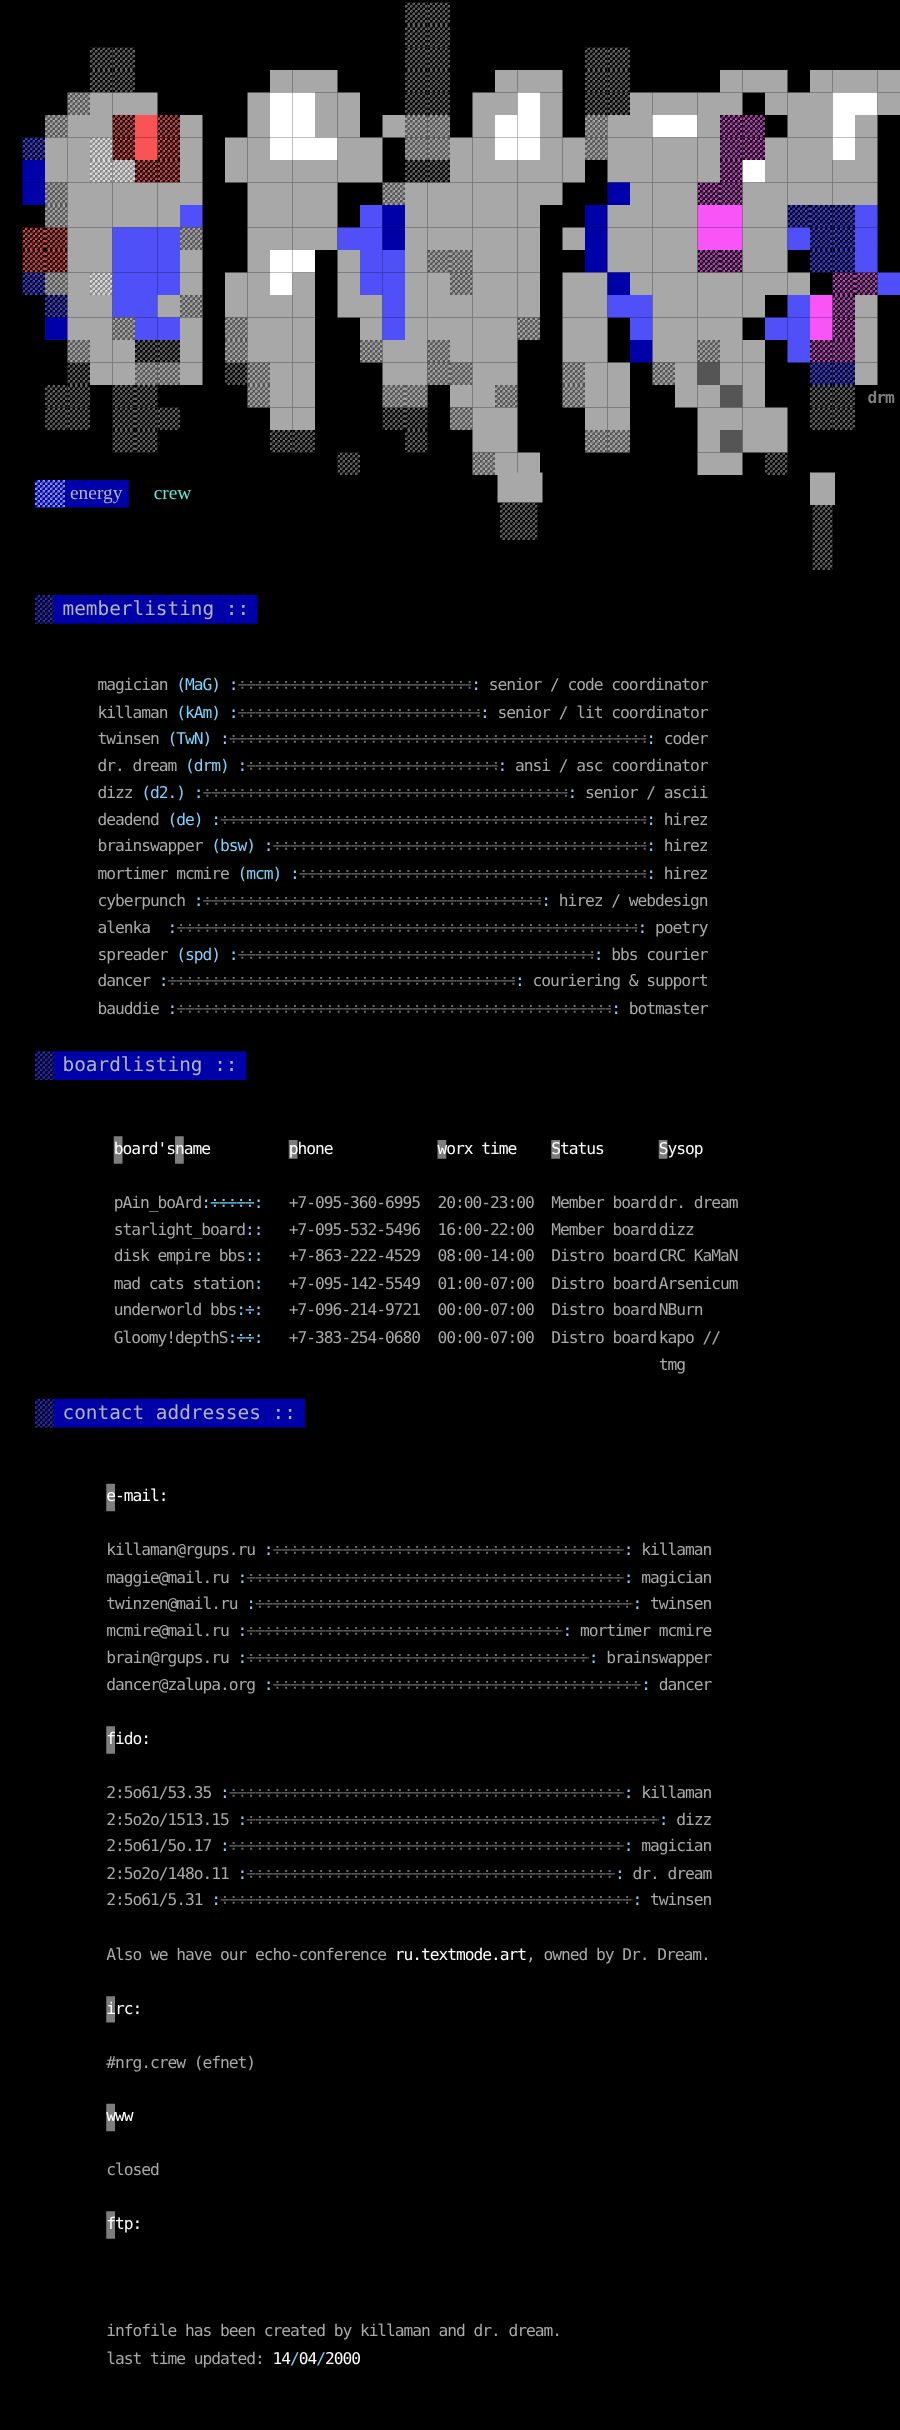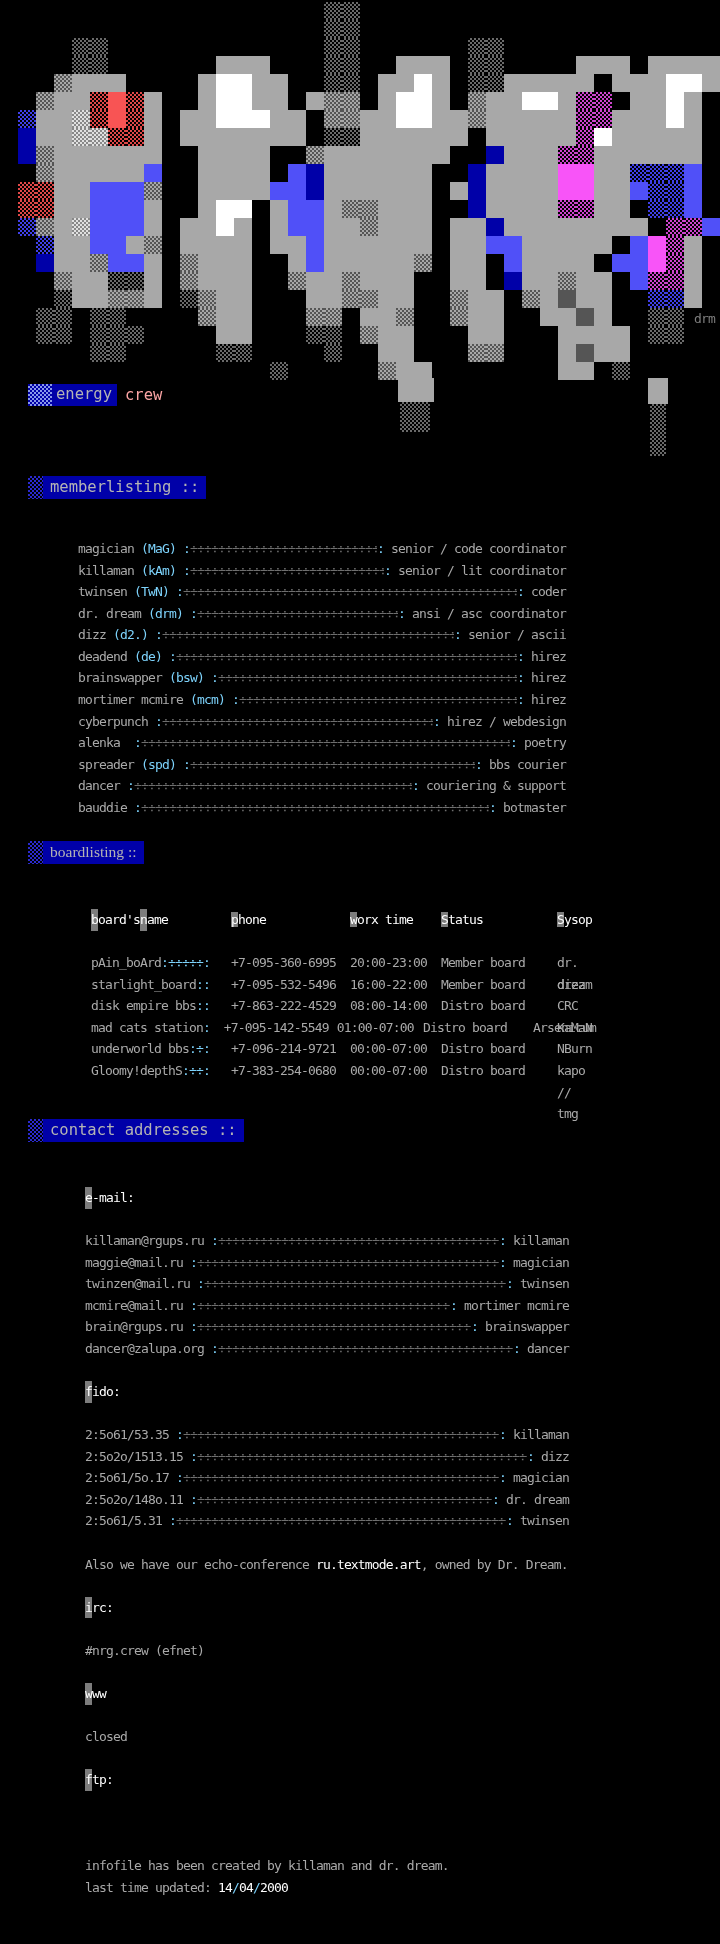--- a/index.html
+++ b/index.html
@@ -13,54 +13,54 @@
   .s-t{color:#a9a9a9;}
   .s-d{color:#7dd3fc;}
   .s-w{color:#fefefe;}
   .s-h{background:#7d7d7d;color:#fff;}
   .s-f{flex:1 1 0;min-width:0;overflow:hidden;color:#6e6e6e;}
   
   .trow{display:flex;height:21.57px;line-height:21.57px;}
   .c0{width:140px;display:flex;}
   .c1{width:119px;}
   .c2{width:91px;}
-  .c3{width:116px;}
+  .c3{width:86px;}
   .c4{flex:1;}
   
   .sechdr{position:absolute;display:flex;height:23px;font-size:15.5px;letter-spacing:0;}
   .sechdr .lbl{background:#0000a8;color:#b4b4b4;padding:1px 7px 2px 7px;line-height:20px;text-align:center;}
   .dith{width:15px;height:23px;}
   .chk{background-image:
         linear-gradient(45deg,var(--c) 25%,transparent 25%,transparent 75%,var(--c) 75%),
         linear-gradient(45deg,var(--c) 25%,transparent 25%,transparent 75%,var(--c) 75%);
        background-size:4px 4px;background-position:0 0,2px 2px;background-color:var(--bg,transparent);}
   .dith-blue{--c:#2a2ad0;}
   .badge{position:absolute;display:flex;height:22px;font-size:15.5px;letter-spacing:0;}
   .badge .bd{width:24px;height:22px;--c:#8898ea;--bg:#0000a8;}
   .badge .lbl{background:#0000a8;color:#b4b4b4;padding:1px 5px 2px 4px;line-height:19px;}
-  .badge .suffix{color:#fca5a5;padding-left:8px;line-height:22px;}
+  .badge .suffix{color:#5eead4;padding-left:20px;line-height:22px;}
   
   #art{position:absolute;top:2px;left:0;font-size:0;}
   .arow{height:18px;white-space:nowrap;}
   .cell{display:inline-block;width:18px;height:18px;vertical-align:top;}
   .p_a{background:#a8a8a8;}
   .p_W{background:#fff;}
   .p_D{background:#555;}
   .p_B{background:#0000a8;}
   .p_b{background:#5050f8;}
   .p_R{background:#f85454;}
   .p_M{background:#f854f8;}
   .p_g{--c:#a8a8a8;--bg:#555;}
   .p_d{--c:#6a6a6a;}
   .p_w{--c:#e0e0e0;--bg:#888;}
   .p_n{--c:#4040e8;}
   .p_r{--c:#e04848;}
   .p_m{--c:#cc44cc;}
   .artbit{position:absolute;}
-  #drm-sig{position:absolute;left:694px;top:311px;color:#7d7d7d;font-size:13px;letter-spacing:-0.83px;}
+  #drm-sig{position:absolute;left:694px;top:311px;color:#7d7d7d;font-size:13px;letter-spacing:-0.83px;font-weight:bold;}
 </style>
 </head>
 <body>
 
 <div class="screen">
 
   <div id="art">
       <div class="arow"><span class="cell"></span><span class="cell"></span><span class="cell"></span><span class="cell"></span><span class="cell"></span><span class="cell"></span><span class="cell"></span><span class="cell"></span><span class="cell"></span><span class="cell"></span><span class="cell"></span><span class="cell"></span><span class="cell"></span><span class="cell"></span><span class="cell"></span><span class="cell"></span><span class="cell"></span><span class="cell"></span><span class="cell p_d chk"></span><span class="cell p_d chk"></span><span class="cell"></span><span class="cell"></span><span class="cell"></span><span class="cell"></span><span class="cell"></span><span class="cell"></span><span class="cell"></span><span class="cell"></span><span class="cell"></span><span class="cell"></span><span class="cell"></span><span class="cell"></span><span class="cell"></span><span class="cell"></span><span class="cell"></span><span class="cell"></span><span class="cell"></span><span class="cell"></span><span class="cell"></span><span class="cell"></span></div>
       <div class="arow"><span class="cell"></span><span class="cell"></span><span class="cell"></span><span class="cell"></span><span class="cell"></span><span class="cell"></span><span class="cell"></span><span class="cell"></span><span class="cell"></span><span class="cell"></span><span class="cell"></span><span class="cell"></span><span class="cell"></span><span class="cell"></span><span class="cell"></span><span class="cell"></span><span class="cell"></span><span class="cell"></span><span class="cell p_d chk"></span><span class="cell p_d chk"></span><span class="cell"></span><span class="cell"></span><span class="cell"></span><span class="cell"></span><span class="cell"></span><span class="cell"></span><span class="cell"></span><span class="cell"></span><span class="cell"></span><span class="cell"></span><span class="cell"></span><span class="cell"></span><span class="cell"></span><span class="cell"></span><span class="cell"></span><span class="cell"></span><span class="cell"></span><span class="cell"></span><span class="cell"></span><span class="cell"></span></div>
       <div class="arow"><span class="cell"></span><span class="cell"></span><span class="cell"></span><span class="cell"></span><span class="cell p_d chk"></span><span class="cell p_d chk"></span><span class="cell"></span><span class="cell"></span><span class="cell"></span><span class="cell"></span><span class="cell"></span><span class="cell"></span><span class="cell"></span><span class="cell"></span><span class="cell"></span><span class="cell"></span><span class="cell"></span><span class="cell"></span><span class="cell p_d chk"></span><span class="cell p_d chk"></span><span class="cell"></span><span class="cell"></span><span class="cell"></span><span class="cell"></span><span class="cell"></span><span class="cell"></span><span class="cell p_d chk"></span><span class="cell p_d chk"></span><span class="cell"></span><span class="cell"></span><span class="cell"></span><span class="cell"></span><span class="cell"></span><span class="cell"></span><span class="cell"></span><span class="cell"></span><span class="cell"></span><span class="cell"></span><span class="cell"></span><span class="cell"></span></div>
@@ -83,21 +83,21 @@
       <div class="arow"><span class="cell"></span><span class="cell"></span><span class="cell"></span><span class="cell"></span><span class="cell"></span><span class="cell p_d chk"></span><span class="cell p_d chk"></span><span class="cell"></span><span class="cell"></span><span class="cell"></span><span class="cell"></span><span class="cell"></span><span class="cell p_d chk"></span><span class="cell p_d chk"></span><span class="cell"></span><span class="cell"></span><span class="cell"></span><span class="cell"></span><span class="cell p_d chk"></span><span class="cell"></span><span class="cell"></span><span class="cell p_a"></span><span class="cell p_a"></span><span class="cell"></span><span class="cell"></span><span class="cell"></span><span class="cell p_g chk"></span><span class="cell p_g chk"></span><span class="cell"></span><span class="cell"></span><span class="cell"></span><span class="cell p_a"></span><span class="cell p_D"></span><span class="cell p_a"></span><span class="cell p_a"></span><span class="cell"></span><span class="cell"></span><span class="cell"></span><span class="cell"></span><span class="cell"></span></div>
       <div class="arow"><span class="cell"></span><span class="cell"></span><span class="cell"></span><span class="cell"></span><span class="cell"></span><span class="cell"></span><span class="cell"></span><span class="cell"></span><span class="cell"></span><span class="cell"></span><span class="cell"></span><span class="cell"></span><span class="cell"></span><span class="cell"></span><span class="cell"></span><span class="cell p_d chk"></span><span class="cell"></span><span class="cell"></span><span class="cell"></span><span class="cell"></span><span class="cell"></span><span class="cell p_g chk"></span><span class="cell p_a"></span><span class="cell p_a"></span><span class="cell"></span><span class="cell"></span><span class="cell"></span><span class="cell"></span><span class="cell"></span><span class="cell"></span><span class="cell"></span><span class="cell p_a"></span><span class="cell p_a"></span><span class="cell"></span><span class="cell p_d chk"></span><span class="cell"></span><span class="cell"></span><span class="cell"></span><span class="cell"></span><span class="cell"></span></div>
     </div>
 
   <div class="artbit" style="left:398px;top:378px;width:36px;height:24px;background:#a8a8a8;"></div>
   <div class="artbit chk" style="left:400px;top:402px;width:30px;height:30px;--c:#6a6a6a;"></div>
   <div class="artbit" style="left:648px;top:378px;width:20px;height:26px;background:#a8a8a8;"></div>
   <div class="artbit chk" style="left:650px;top:404px;width:16px;height:52px;--c:#6a6a6a;"></div>
   <div id="drm-sig">drm</div>
 
-  <div class="badge" style="left:28px;top:384px;">
+  <div class="badge" style="left:28px;top:384px;font-family:Liberation Serif, serif;">
     <span class="bd chk"></span>
     <span class="lbl">energy</span>
     <span class="suffix">crew</span>
   </div>
 
   <div class="sechdr" style="left:28px;top:476px;">
     <span class="dith chk dith-blue"></span>
     <span class="lbl">memberlisting ::</span>
   </div>
   <div class="blk" style="left:32px;top:538px;width:488px;" id="member-list">
@@ -109,21 +109,21 @@
       <div class="ln"><span class="s-t">deadend </span><span class="s-d">(de) :</span><span class="s-f">÷÷÷÷÷÷÷÷÷÷÷÷÷÷÷÷÷÷÷÷÷÷÷÷÷÷÷÷÷÷÷÷÷÷÷÷÷÷÷÷÷÷÷÷÷÷÷÷÷÷÷÷÷÷÷÷÷÷÷÷÷÷÷÷÷÷÷÷÷÷÷÷÷÷÷÷÷÷÷÷</span><span class="s-d">:</span><span class="s-t"> hirez</span></div>
       <div class="ln"><span class="s-t">brainswapper </span><span class="s-d">(bsw) :</span><span class="s-f">÷÷÷÷÷÷÷÷÷÷÷÷÷÷÷÷÷÷÷÷÷÷÷÷÷÷÷÷÷÷÷÷÷÷÷÷÷÷÷÷÷÷÷÷÷÷÷÷÷÷÷÷÷÷÷÷÷÷÷÷÷÷÷÷÷÷÷÷÷÷÷÷÷÷÷÷÷÷÷÷</span><span class="s-d">:</span><span class="s-t"> hirez</span></div>
       <div class="ln"><span class="s-t">mortimer mcmire </span><span class="s-d">(mcm) :</span><span class="s-f">÷÷÷÷÷÷÷÷÷÷÷÷÷÷÷÷÷÷÷÷÷÷÷÷÷÷÷÷÷÷÷÷÷÷÷÷÷÷÷÷÷÷÷÷÷÷÷÷÷÷÷÷÷÷÷÷÷÷÷÷÷÷÷÷÷÷÷÷÷÷÷÷÷÷÷÷÷÷÷÷</span><span class="s-d">:</span><span class="s-t"> hirez</span></div>
       <div class="ln"><span class="s-t">cyberpunch </span><span class="s-d">:</span><span class="s-f">÷÷÷÷÷÷÷÷÷÷÷÷÷÷÷÷÷÷÷÷÷÷÷÷÷÷÷÷÷÷÷÷÷÷÷÷÷÷÷÷÷÷÷÷÷÷÷÷÷÷÷÷÷÷÷÷÷÷÷÷÷÷÷÷÷÷÷÷÷÷÷÷÷÷÷÷÷÷÷÷</span><span class="s-d">:</span><span class="s-t"> hirez / webdesign</span></div>
       <div class="ln"><span class="s-t">alenka  </span><span class="s-d">:</span><span class="s-f">÷÷÷÷÷÷÷÷÷÷÷÷÷÷÷÷÷÷÷÷÷÷÷÷÷÷÷÷÷÷÷÷÷÷÷÷÷÷÷÷÷÷÷÷÷÷÷÷÷÷÷÷÷÷÷÷÷÷÷÷÷÷÷÷÷÷÷÷÷÷÷÷÷÷÷÷÷÷÷÷</span><span class="s-d">:</span><span class="s-t"> poetry</span></div>
       <div class="ln"><span class="s-t">spreader </span><span class="s-d">(spd) :</span><span class="s-f">÷÷÷÷÷÷÷÷÷÷÷÷÷÷÷÷÷÷÷÷÷÷÷÷÷÷÷÷÷÷÷÷÷÷÷÷÷÷÷÷÷÷÷÷÷÷÷÷÷÷÷÷÷÷÷÷÷÷÷÷÷÷÷÷÷÷÷÷÷÷÷÷÷÷÷÷÷÷÷÷</span><span class="s-d">:</span><span class="s-t"> bbs courier</span></div>
       <div class="ln"><span class="s-t">dancer </span><span class="s-d">:</span><span class="s-f">÷÷÷÷÷÷÷÷÷÷÷÷÷÷÷÷÷÷÷÷÷÷÷÷÷÷÷÷÷÷÷÷÷÷÷÷÷÷÷÷÷÷÷÷÷÷÷÷÷÷÷÷÷÷÷÷÷÷÷÷÷÷÷÷÷÷÷÷÷÷÷÷÷÷÷÷÷÷÷÷</span><span class="s-d">:</span><span class="s-t"> couriering &amp; support</span></div>
       <div class="ln"><span class="s-t">bauddie </span><span class="s-d">:</span><span class="s-f">÷÷÷÷÷÷÷÷÷÷÷÷÷÷÷÷÷÷÷÷÷÷÷÷÷÷÷÷÷÷÷÷÷÷÷÷÷÷÷÷÷÷÷÷÷÷÷÷÷÷÷÷÷÷÷÷÷÷÷÷÷÷÷÷÷÷÷÷÷÷÷÷÷÷÷÷÷÷÷÷</span><span class="s-d">:</span><span class="s-t"> botmaster</span></div>
     </div>
 
-  <div class="sechdr" style="left:28px;top:841px;font-family:Liberation Serif, serif;">
+  <div class="sechdr" style="left:28px;top:841px;">
     <span class="dith chk dith-blue"></span>
     <span class="lbl">boardlisting ::</span>
   </div>
   <div class="blk" style="left:45px;top:909px;width:505px;" id="board-table">
       <div class="trow">
         <div class="c0">
           <span class="s-h">b</span>
           <span class="s-w">oard's </span>
           <span class="s-h">n</span>
           <span class="s-w">ame</span>

